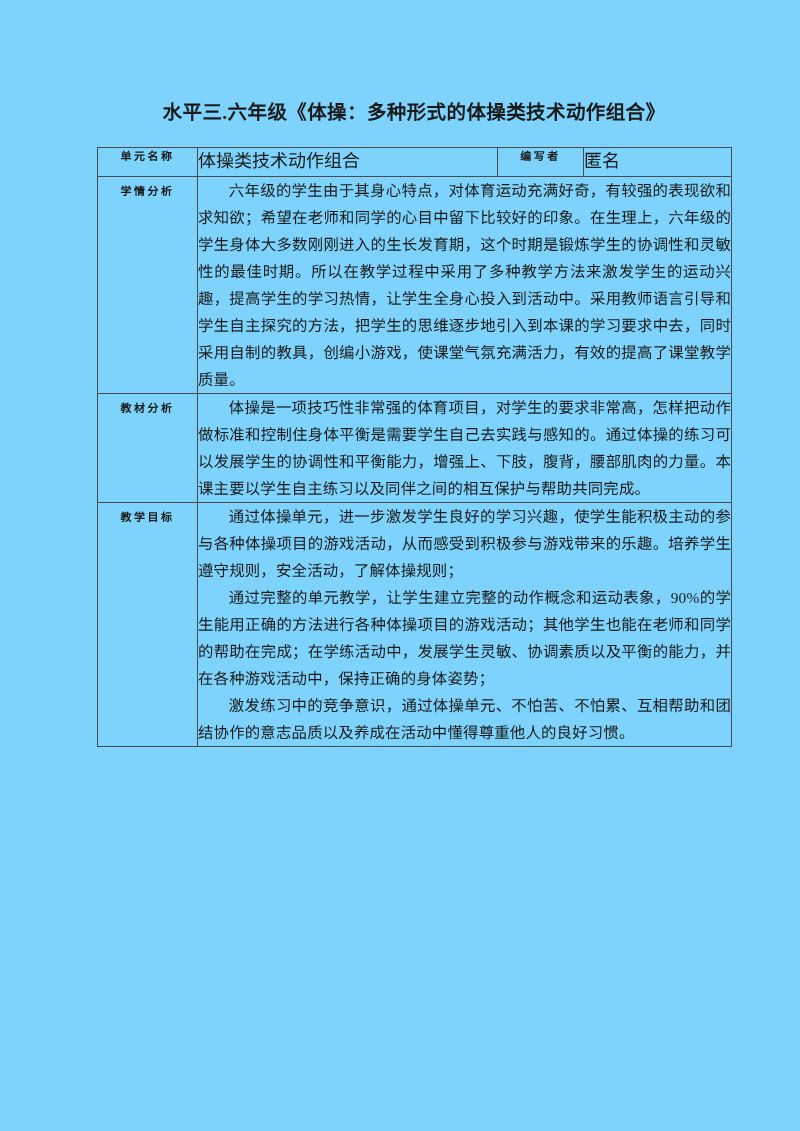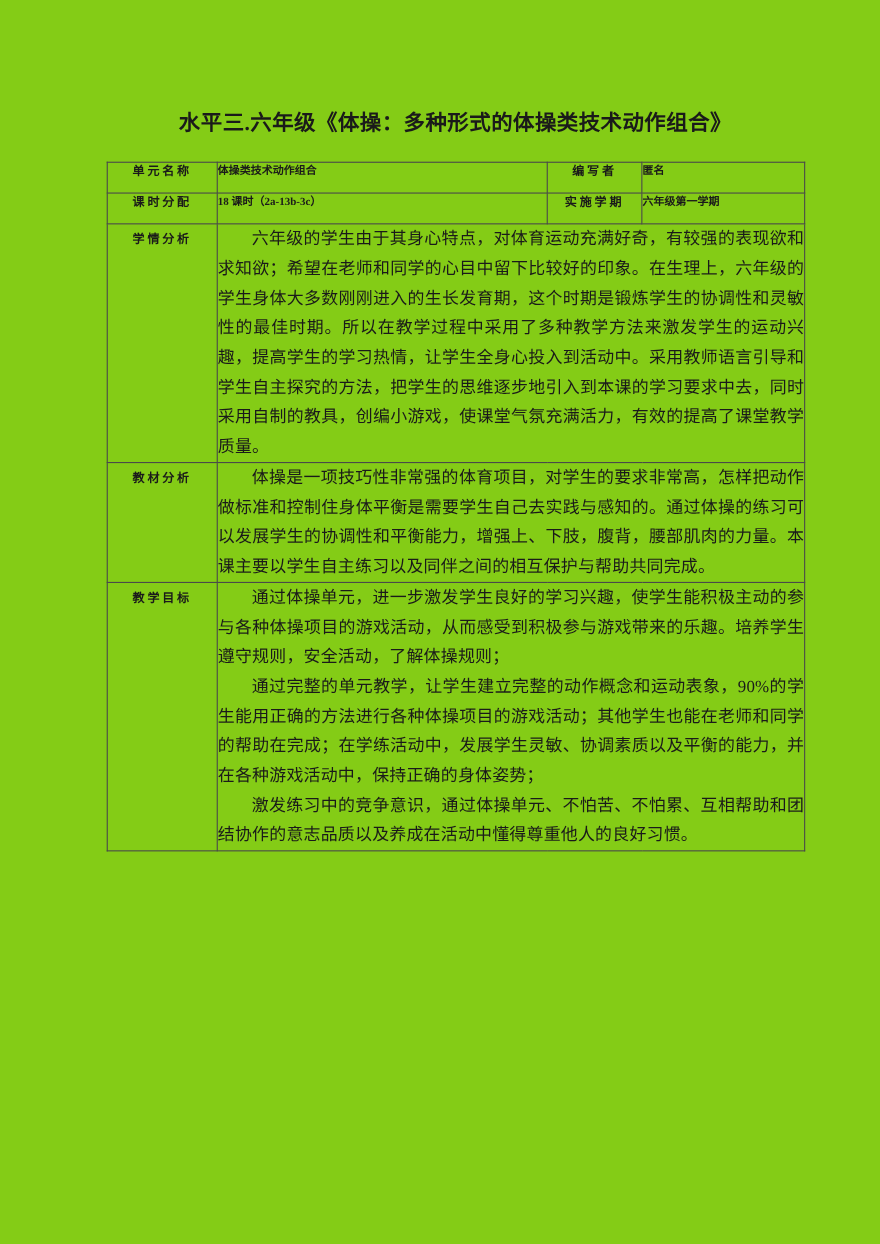--- a/index.html
+++ b/index.html
@@ -13,21 +13,21 @@
     height: 1131px;
     font-family: "Liberation Serif", "DejaVu Serif", serif;
     color: #1a1a1a;
     -webkit-font-smoothing: antialiased;
   }
 
   .page {
     position: relative;
     width: 800px;
     height: 1131px;
-    background: #84cc16;
+    background: #7dd3fc;
     box-sizing: border-box;
   }
 
   .doc-body {
     position: absolute;
     left: 97px;
     top: 0;
     width: 634px;
   }
 
@@ -85,22 +85,21 @@
     white-space: nowrap;
   }
   .label-cell.tall {
     vertical-align: top;
     padding-top: 6px;
   }
 
   .value-cell {
     padding: 5px 7px 5px 9px;
     line-height: 1.55;
-    font-size: 10px;
-    font-weight: bold;
+    font-size: 18px;
   }
 
   .para-cell {
     padding: 5px 6px 6px 8px;
   }
   .para-cell p {
     margin: 0;
     text-indent: 2em;
     line-height: 27px;
     font-size: 15.4px;
@@ -134,26 +133,20 @@
       </colgroup>
       <tbody>
 
         <tr class="row-short">
           <td class="label-cell">单元名称</td>
           <td class="value-cell">体操类技术动作组合</td>
           <td class="label-cell">编写者</td>
           <td class="value-cell">匿名</td>
         </tr>
 
-        <tr class="row-short">
-          <td class="label-cell">课时分配</td>
-          <td class="value-cell">18 课时（2a-13b-3c）</td>
-          <td class="label-cell">实施学期</td>
-          <td class="value-cell">六年级第一学期</td>
-        </tr>
 
         <tr>
           <td class="label-cell tall">学情分析</td>
           <td class="para-cell" colspan="3">
             <p>六年级的学生由于其身心特点，对体育运动充满好奇，有较强的表现欲和求知欲；希望在老师和同学的心目中留下比较好的印象。在生理上，六年级的学生身体大多数刚刚进入的生长发育期，这个时期是锻炼学生的协调性和灵敏性的最佳时期。所以在教学过程中采用了多种教学方法来激发学生的运动兴趣，提高学生的学习热情，让学生全身心投入到活动中。采用教师语言引导和学生自主探究的方法，把学生的思维逐步地引入到本课的学习要求中去，同时采用自制的教具，创编小游戏，使课堂气氛充满活力，有效的提高了课堂教学质量。</p>
           </td>
         </tr>
 
         <tr>
           <td class="label-cell tall">教材分析</td>

